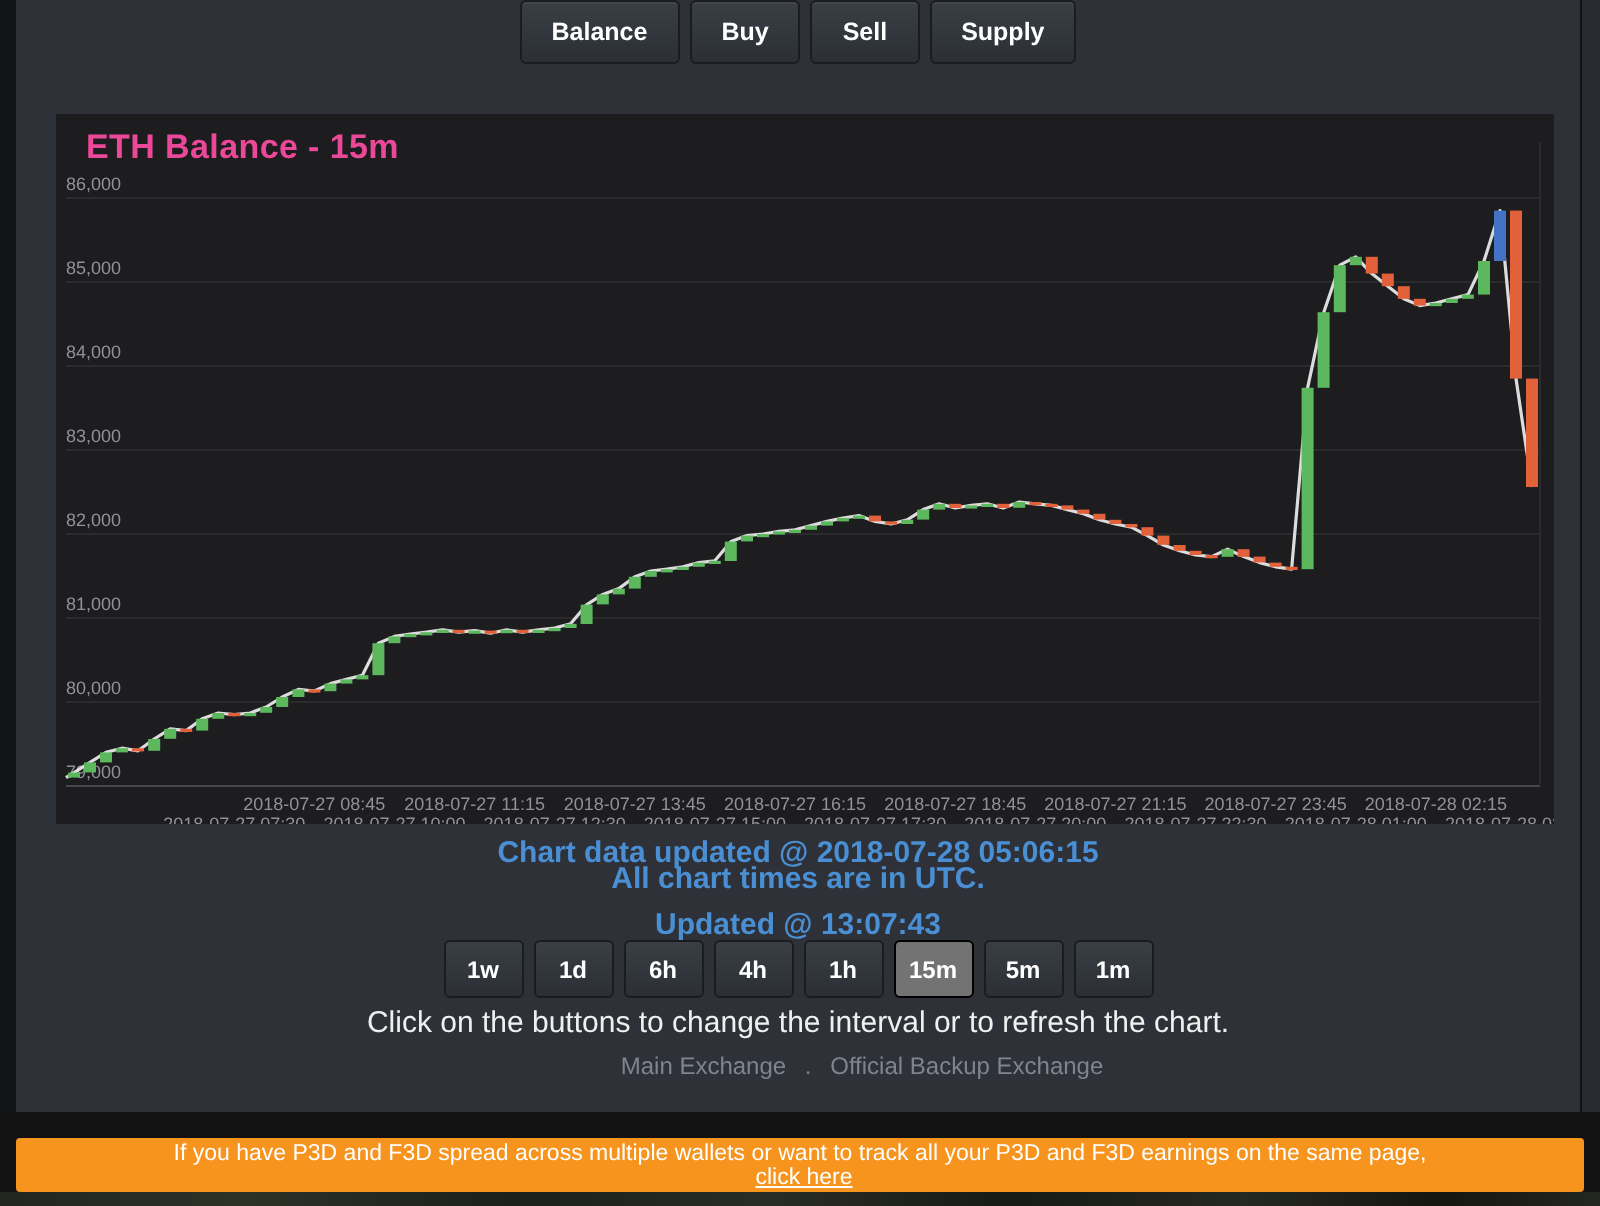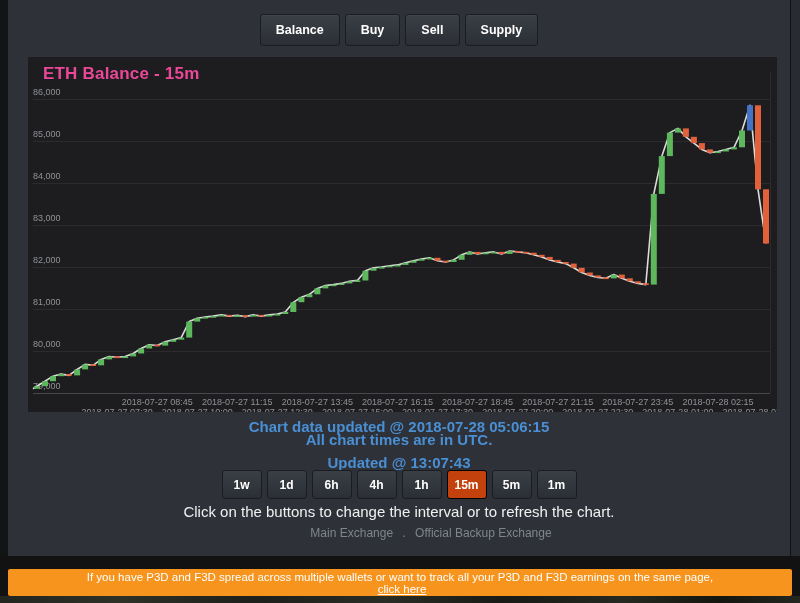--- a/index.html
+++ b/index.html
@@ -1,37 +1,37 @@
 <!DOCTYPE html>
 <html><head>
 <meta charset="utf-8">
 <style>
   html,body{margin:0;padding:0;width:800px;height:603px;overflow:hidden;
     background:#131416;font-family:"Liberation Sans",sans-serif;}
   .page{position:absolute;left:8px;top:0;width:782px;height:556px;background:#2e3238;}
   .right-edge{position:absolute;left:790px;top:0;width:10px;height:556px;background:#282c31;border-left:1px solid #101113;}
   
-  .toolbar{position:absolute;top:14px;left:0;width:100%;display:flex;justify-content:center;gap:5px;}
+  .toolbar{position:absolute;top:0;left:0;width:100%;display:flex;justify-content:center;gap:5px;}
   .tbtn{height:30px;padding:0 15px;display:flex;align-items:center;justify-content:center;
     background:linear-gradient(#3a3f46,#2b2f35);border:1px solid #1a1c20;border-radius:3px;
     color:#fff;font-size:12.5px;font-weight:700;cursor:pointer;box-shadow:0 1px 0 rgba(255,255,255,.04) inset;}
   
   .chart-panel{position:absolute;left:20px;top:57px;width:749px;height:355px;background:#1d1d1f;border:0;}
   .chart-title{position:absolute;left:15px;top:7px;color:#ec4899;font-size:17px;font-weight:700;letter-spacing:.2px;}
   svg{position:absolute;left:0;top:0;}
   svg text{font-family:"Liberation Sans",sans-serif;}
   
   .status-line{position:absolute;left:0;width:100%;text-align:center;font-size:15px;font-weight:700;}
   .st1{top:418px}.st2{top:431px}.st3{top:454px}
   
   .intervals{position:absolute;top:470px;left:0;width:100%;display:flex;justify-content:center;gap:5px;}
   .ibtn{width:38px;height:27px;display:flex;align-items:center;justify-content:center;
     background:linear-gradient(#3a3f46,#2b2f35);border:1px solid #1a1c20;border-radius:3px;
     color:#fff;font-size:12px;font-weight:700;cursor:pointer;}
-  .ibtn.active{background:#c2410c;border-color:#000;}
+  .ibtn.active{background:#737373;border-color:#000;}
   .hint{position:absolute;top:503px;left:0;width:100%;text-align:center;color:#f0f0f0;font-size:15px;}
   .exchanges{position:absolute;top:526px;left:0;width:100%;text-align:center;color:#7e858d;font-size:12px;padding-left:32px;}
   .exchanges span{margin:0 3px;}
   .exchanges .xlink{cursor:pointer;}
   
   .footer-band{position:absolute;left:0;top:556px;width:800px;height:47px;background:#121212;}
   .banner{position:absolute;left:8px;right:8px;top:13px;height:27px;border-radius:2px;
     display:flex;align-items:center;justify-content:center;color:#fff;font-size:11.5px;}
   .banner a{color:#fff;text-decoration:underline;margin-left:4px;cursor:pointer;}
   .photo-strip{position:absolute;left:0;bottom:0;width:100%;height:7px;

